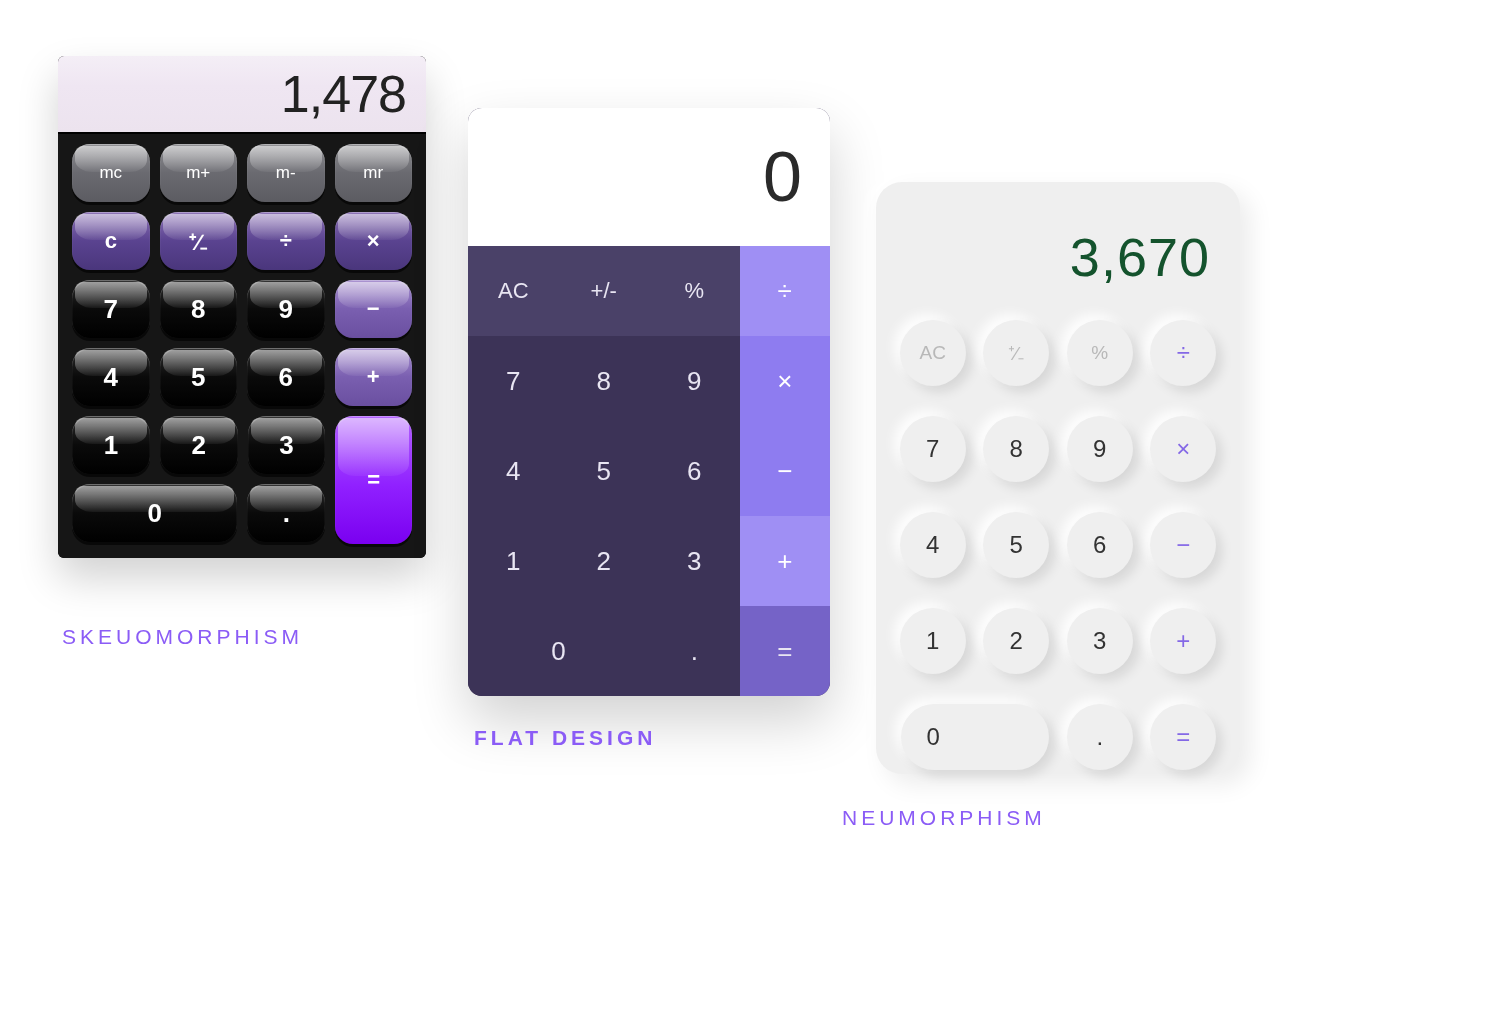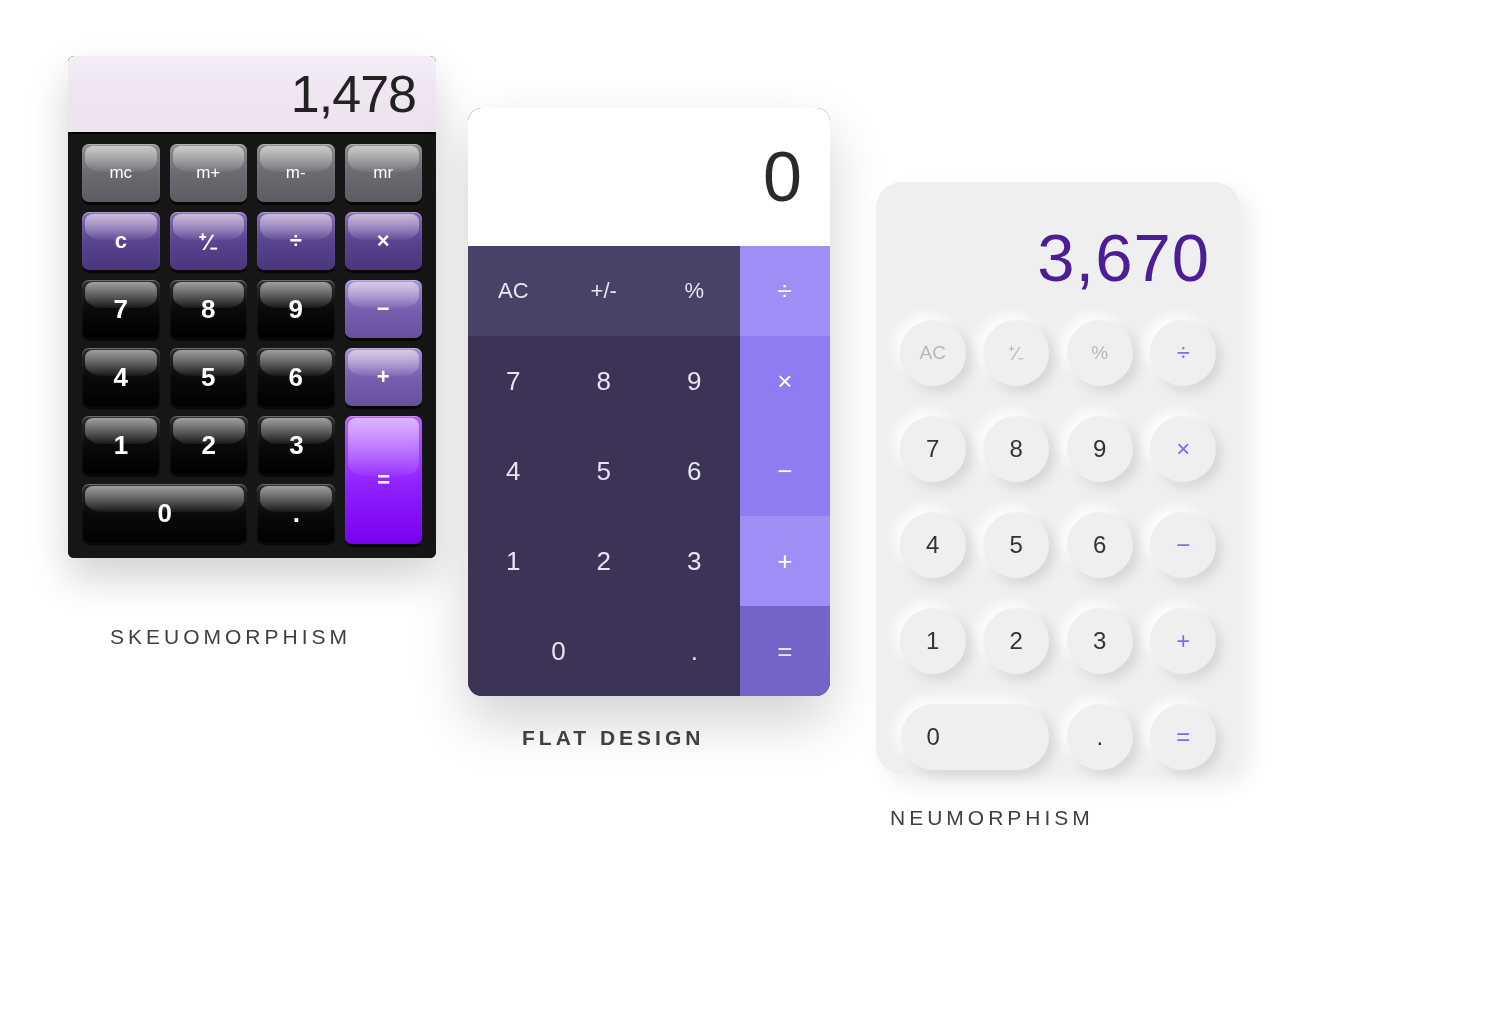--- a/index.html
+++ b/index.html
@@ -12,21 +12,21 @@
   }
   .stage {
     position: relative;
     width: 100%;
     height: 100%;
   }
 
   
   .skeu {
     position: absolute;
-    left: 68px;
+    left: 58px;
     top: 56px;
     width: 368px;
     border-radius: 6px;
     box-shadow: 0 20px 40px rgba(0,0,0,0.18);
     overflow: hidden;
     background: #0d0d0d;
   }
   .skeu-display {
     height: 78px;
     background: linear-gradient(#f4eef6 0%, #efe6f2 40%, #ece3ee 100%);
@@ -46,21 +46,21 @@
   }
   .skeu-row {
     display: flex;
     gap: 10px;
     margin-bottom: 10px;
   }
   .skeu-row:last-child { margin-bottom: 0; }
   .skeu-btn {
     flex: 1;
     height: 58px;
-    border-radius: 7px;
+    border-radius: 18px;
     display: flex;
     align-items: center;
     justify-content: center;
     font-size: 22px;
     font-weight: 600;
     color: #fff;
     position: relative;
     box-shadow: 0 3px 0 rgba(0,0,0,0.6), inset 0 1px 1px rgba(255,255,255,0.35);
     cursor: pointer;
   }
@@ -103,23 +103,22 @@
     flex: 3.3;
   }
   .skeu-right-col {
     flex: 1;
     display: flex;
   }
   .skeu-label, .flat-label, .neu-label {
     position: absolute;
     font-size: 21px;
     letter-spacing: 4px;
-    color: #404040;
+    color: #8b5cf6;
     font-weight: 500;
-    margin-left: 48px;
   }
   .skeu-label { left: 62px; top: 625px; }
 
   
   .flat {
     position: absolute;
     left: 468px;
     top: 108px;
     width: 362px;
     border-radius: 14px;
@@ -174,23 +173,23 @@
     padding: 20px 22px 22px 22px;
     display: flex;
     flex-direction: column;
   }
   .neu-display {
     flex: 0 0 110px;
     display: flex;
     align-items: center;
     justify-content: flex-end;
     padding-right: 8px;
-    font-size: 67px;
+    font-size: 54px;
     font-weight: 200;
-    color: #4c1d95;
+    color: #14532d;
     letter-spacing: 1px;
   }
   .neu-grid {
     display: grid;
     grid-template-columns: repeat(4, 1fr);
     grid-auto-rows: 82px;
     gap: 14px;
     align-items: center;
     justify-items: center;
   }

